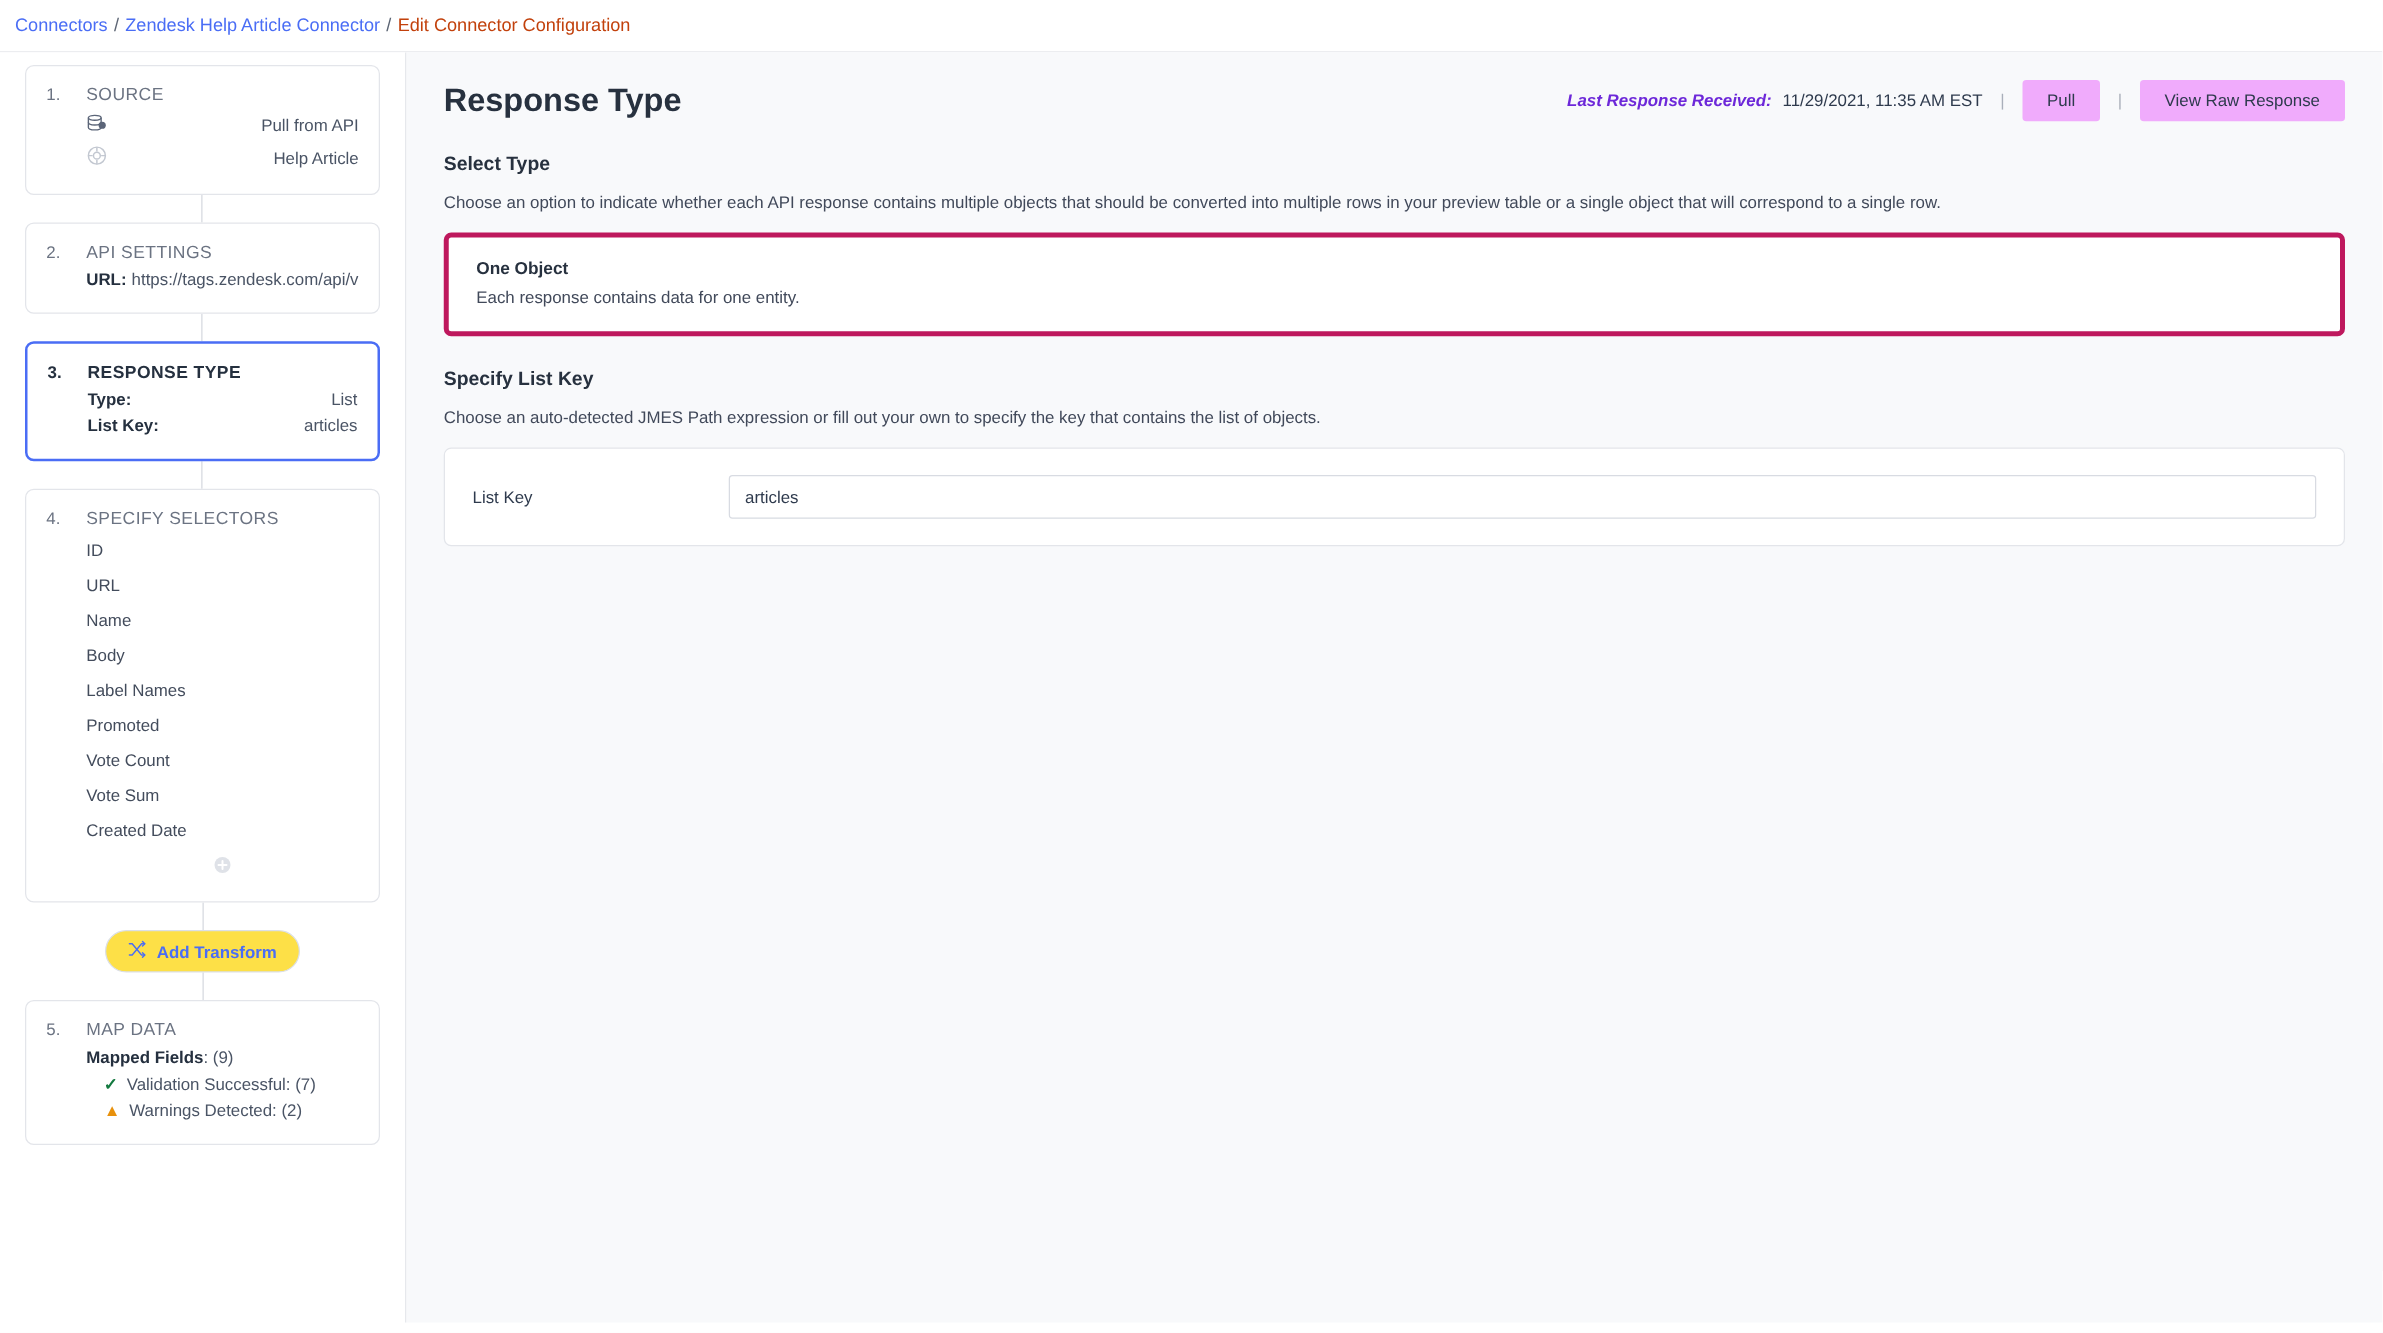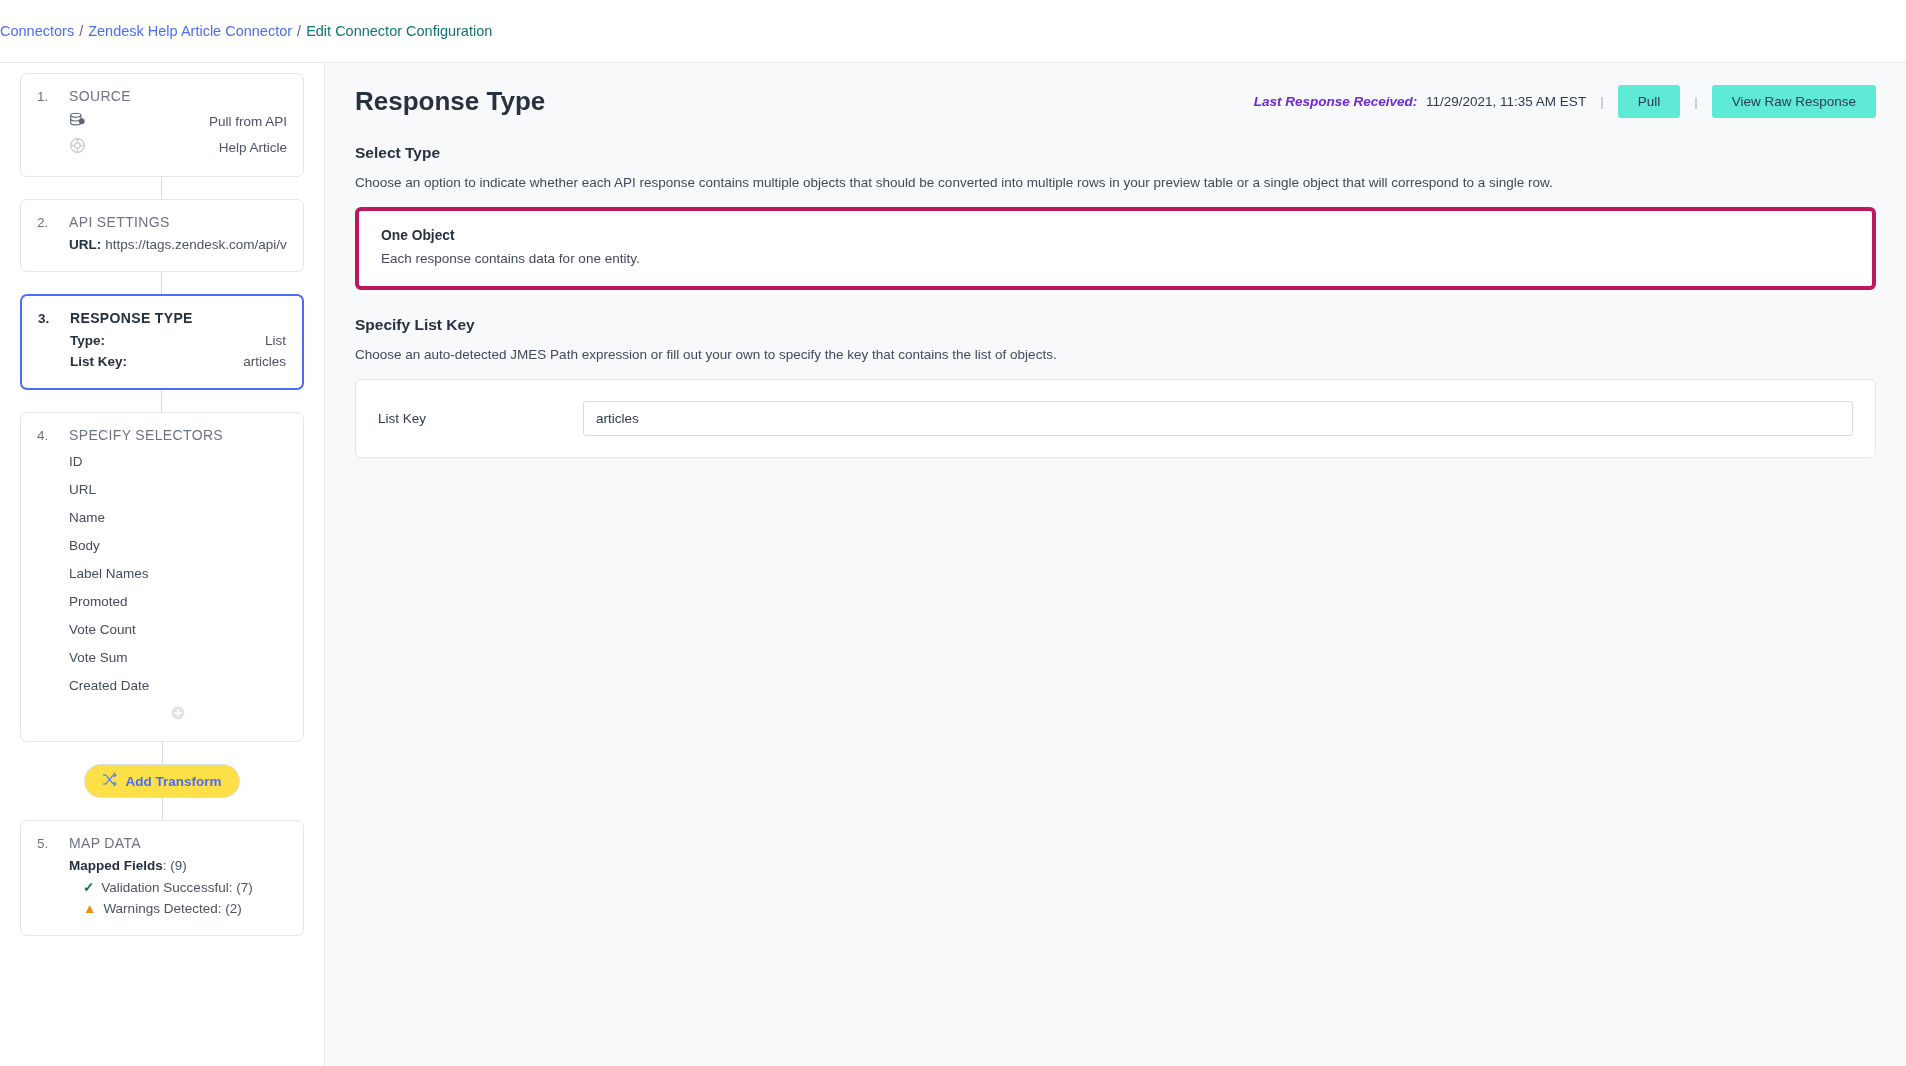--- a/index.html
+++ b/index.html
@@ -6,30 +6,31 @@
   html, body {
     width: 1906px; height: 1066px;
     background: #ffffff;
     font-family: "Liberation Sans", sans-serif;
     color: #2e3a4d;
     overflow: hidden;
   }
 
   
   .breadcrumb {
-    height: 63px;
-    display: flex;
-    align-items: center;
+    height: 42px;
+    display: flex;
+    align-items: center;
+    padding-left: 12px;
     font-size: 14.5px;
     background: #ffffff;
     border-bottom: 1px solid #e6e8ec;
   }
   .crumb-link { color: #4a6df5; cursor: pointer; }
   .crumb-sep { color: #5b6473; margin: 0 5px; }
-  .crumb-current { color: #0f766e; }
+  .crumb-current { color: #c2410c; }
 
   
   .app {
     display: flex;
     height: 1016px;
     background: #ffffff;
   }
 
   
   .sidebar {
@@ -162,21 +163,21 @@
   .header-right {
     display: flex;
     align-items: center;
     gap: 14px;
     font-size: 13.5px;
   }
   .lr-label { font-weight: bold; color: #6d28d9; font-style: italic; }
   .lr-value { color: #2e3a4d; margin-left: 5px; }
   .pipe { color: #a9afba; }
   .btn {
-    background: #5eead4;
+    background: #f0abfc;
     border: none;
     border-radius: 3px;
     padding: 9px 20px;
     font-size: 13.5px;
     color: #2e3a4d;
     cursor: pointer;
     font-family: "Liberation Sans", sans-serif;
   }
 
   .section-title {

